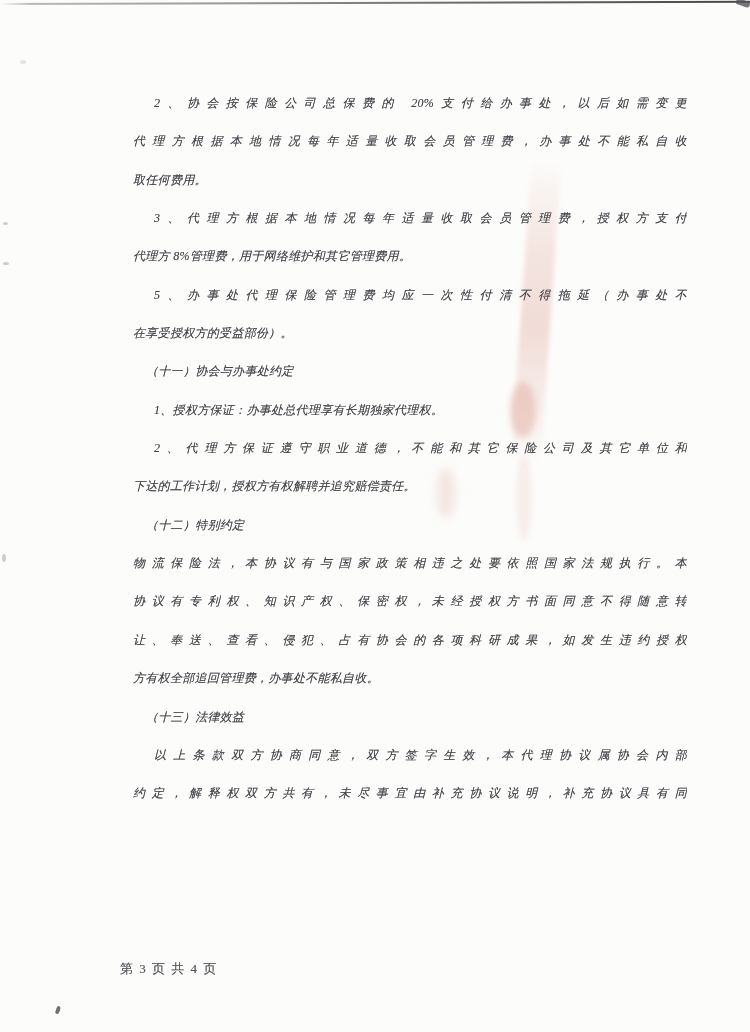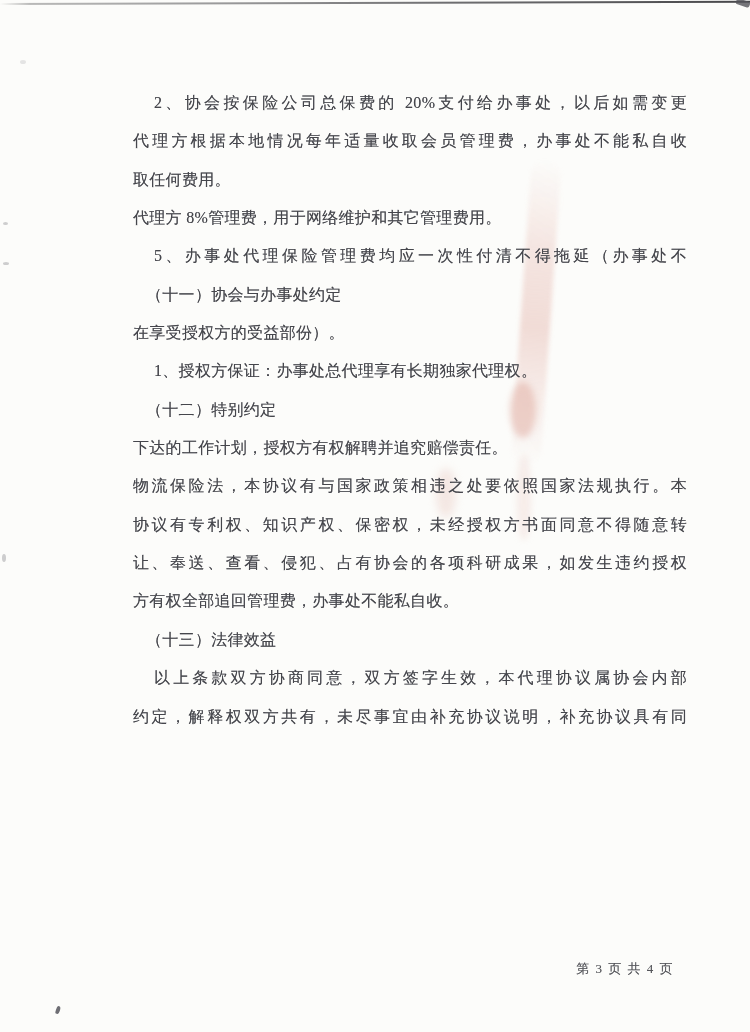--- a/index.html
+++ b/index.html
@@ -49,34 +49,35 @@
   .speck-d{left:2px;top:554px;width:4px;height:8px;}
   .comma-mark{
     position:absolute;left:56px;top:1006px;width:4px;height:8px;
     background:#6e6e74;border-radius:60% 60% 70% 30%;transform:rotate(16deg);
   }
   
   .doc{
     position:absolute;left:133px;top:84px;width:554px;
   }
   .line{
-    height:38.35px;line-height:38.35px;font-size:16px;
+    height:38.35px;line-height:38.35px;font-size:12px;
     color:#45464c;white-space:nowrap;
     text-shadow:0 0 .5px rgba(69,70,76,.55);
     letter-spacing:.3px;
+    font-style:italic;
   }
   .fill{
     white-space:normal;text-align:justify;text-align-last:justify;
     overflow:hidden;
   }
   .indent{text-indent:21px;}
   .head{text-indent:13px;}
   .footer{
     position:absolute;left:120px;top:956px;width:554px;height:26px;
-    line-height:26px;text-align:right;font-size:13px;color:#55565b;
+    line-height:26px;text-align:left;font-size:13px;color:#55565b;
     letter-spacing:1.5px;
     text-shadow:0 0 .4px rgba(85,86,91,.5);
     font-family:Liberation Serif, serif;
   }
 </style>
 </head>
 <body>
 
 <div class="scan-top-line"></div>
 <div class="scan-corner-mark"></div>
@@ -87,27 +88,29 @@
 <div class="speck speck-a"></div>
 <div class="speck speck-b"></div>
 <div class="speck speck-c"></div>
 <div class="speck speck-d"></div>
 <div class="comma-mark"></div>
 
 <div class="doc">
   <div class="line fill indent">2、协会按保险公司总保费的 20%支付给办事处，以后如需变更</div>
   <div class="line fill">代理方根据本地情况每年适量收取会员管理费，办事处不能私自收</div>
   <div class="line">取任何费用。</div>
+  <div class="line fill indent">3、代理方根据本地情况每年适量收取会员管理费，授权方支付</div>
   <div class="line">代理方 8%管理费，用于网络维护和其它管理费用。</div>
   <div class="line fill indent">5、办事处代理保险管理费均应一次性付清不得拖延（办事处不</div>
+  <div class="line">在享受授权方的受益部份）。</div>
   <div class="line head">（十一）协会与办事处约定</div>
-  <div class="line">在享受授权方的受益部份）。</div>
   <div class="line indent">1、授权方保证：办事处总代理享有长期独家代理权。</div>
+  <div class="line fill indent">2、代理方保证遵守职业道德，不能和其它保险公司及其它单位和</div>
+  <div class="line">下达的工作计划，授权方有权解聘并追究赔偿责任。</div>
   <div class="line head">（十二）特别约定</div>
-  <div class="line">下达的工作计划，授权方有权解聘并追究赔偿责任。</div>
   <div class="line fill">物流保险法，本协议有与国家政策相违之处要依照国家法规执行。本</div>
   <div class="line fill">协议有专利权、知识产权、保密权，未经授权方书面同意不得随意转</div>
   <div class="line fill">让、奉送、查看、侵犯、占有协会的各项科研成果，如发生违约授权</div>
   <div class="line">方有权全部追回管理费，办事处不能私自收。</div>
   <div class="line head">（十三）法律效益</div>
   <div class="line fill indent">以上条款双方协商同意，双方签字生效，本代理协议属协会内部</div>
   <div class="line fill">约定，解释权双方共有，未尽事宜由补充协议说明，补充协议具有同</div>
 </div>
 
 <div class="footer">第 3 页 共 4 页</div>

